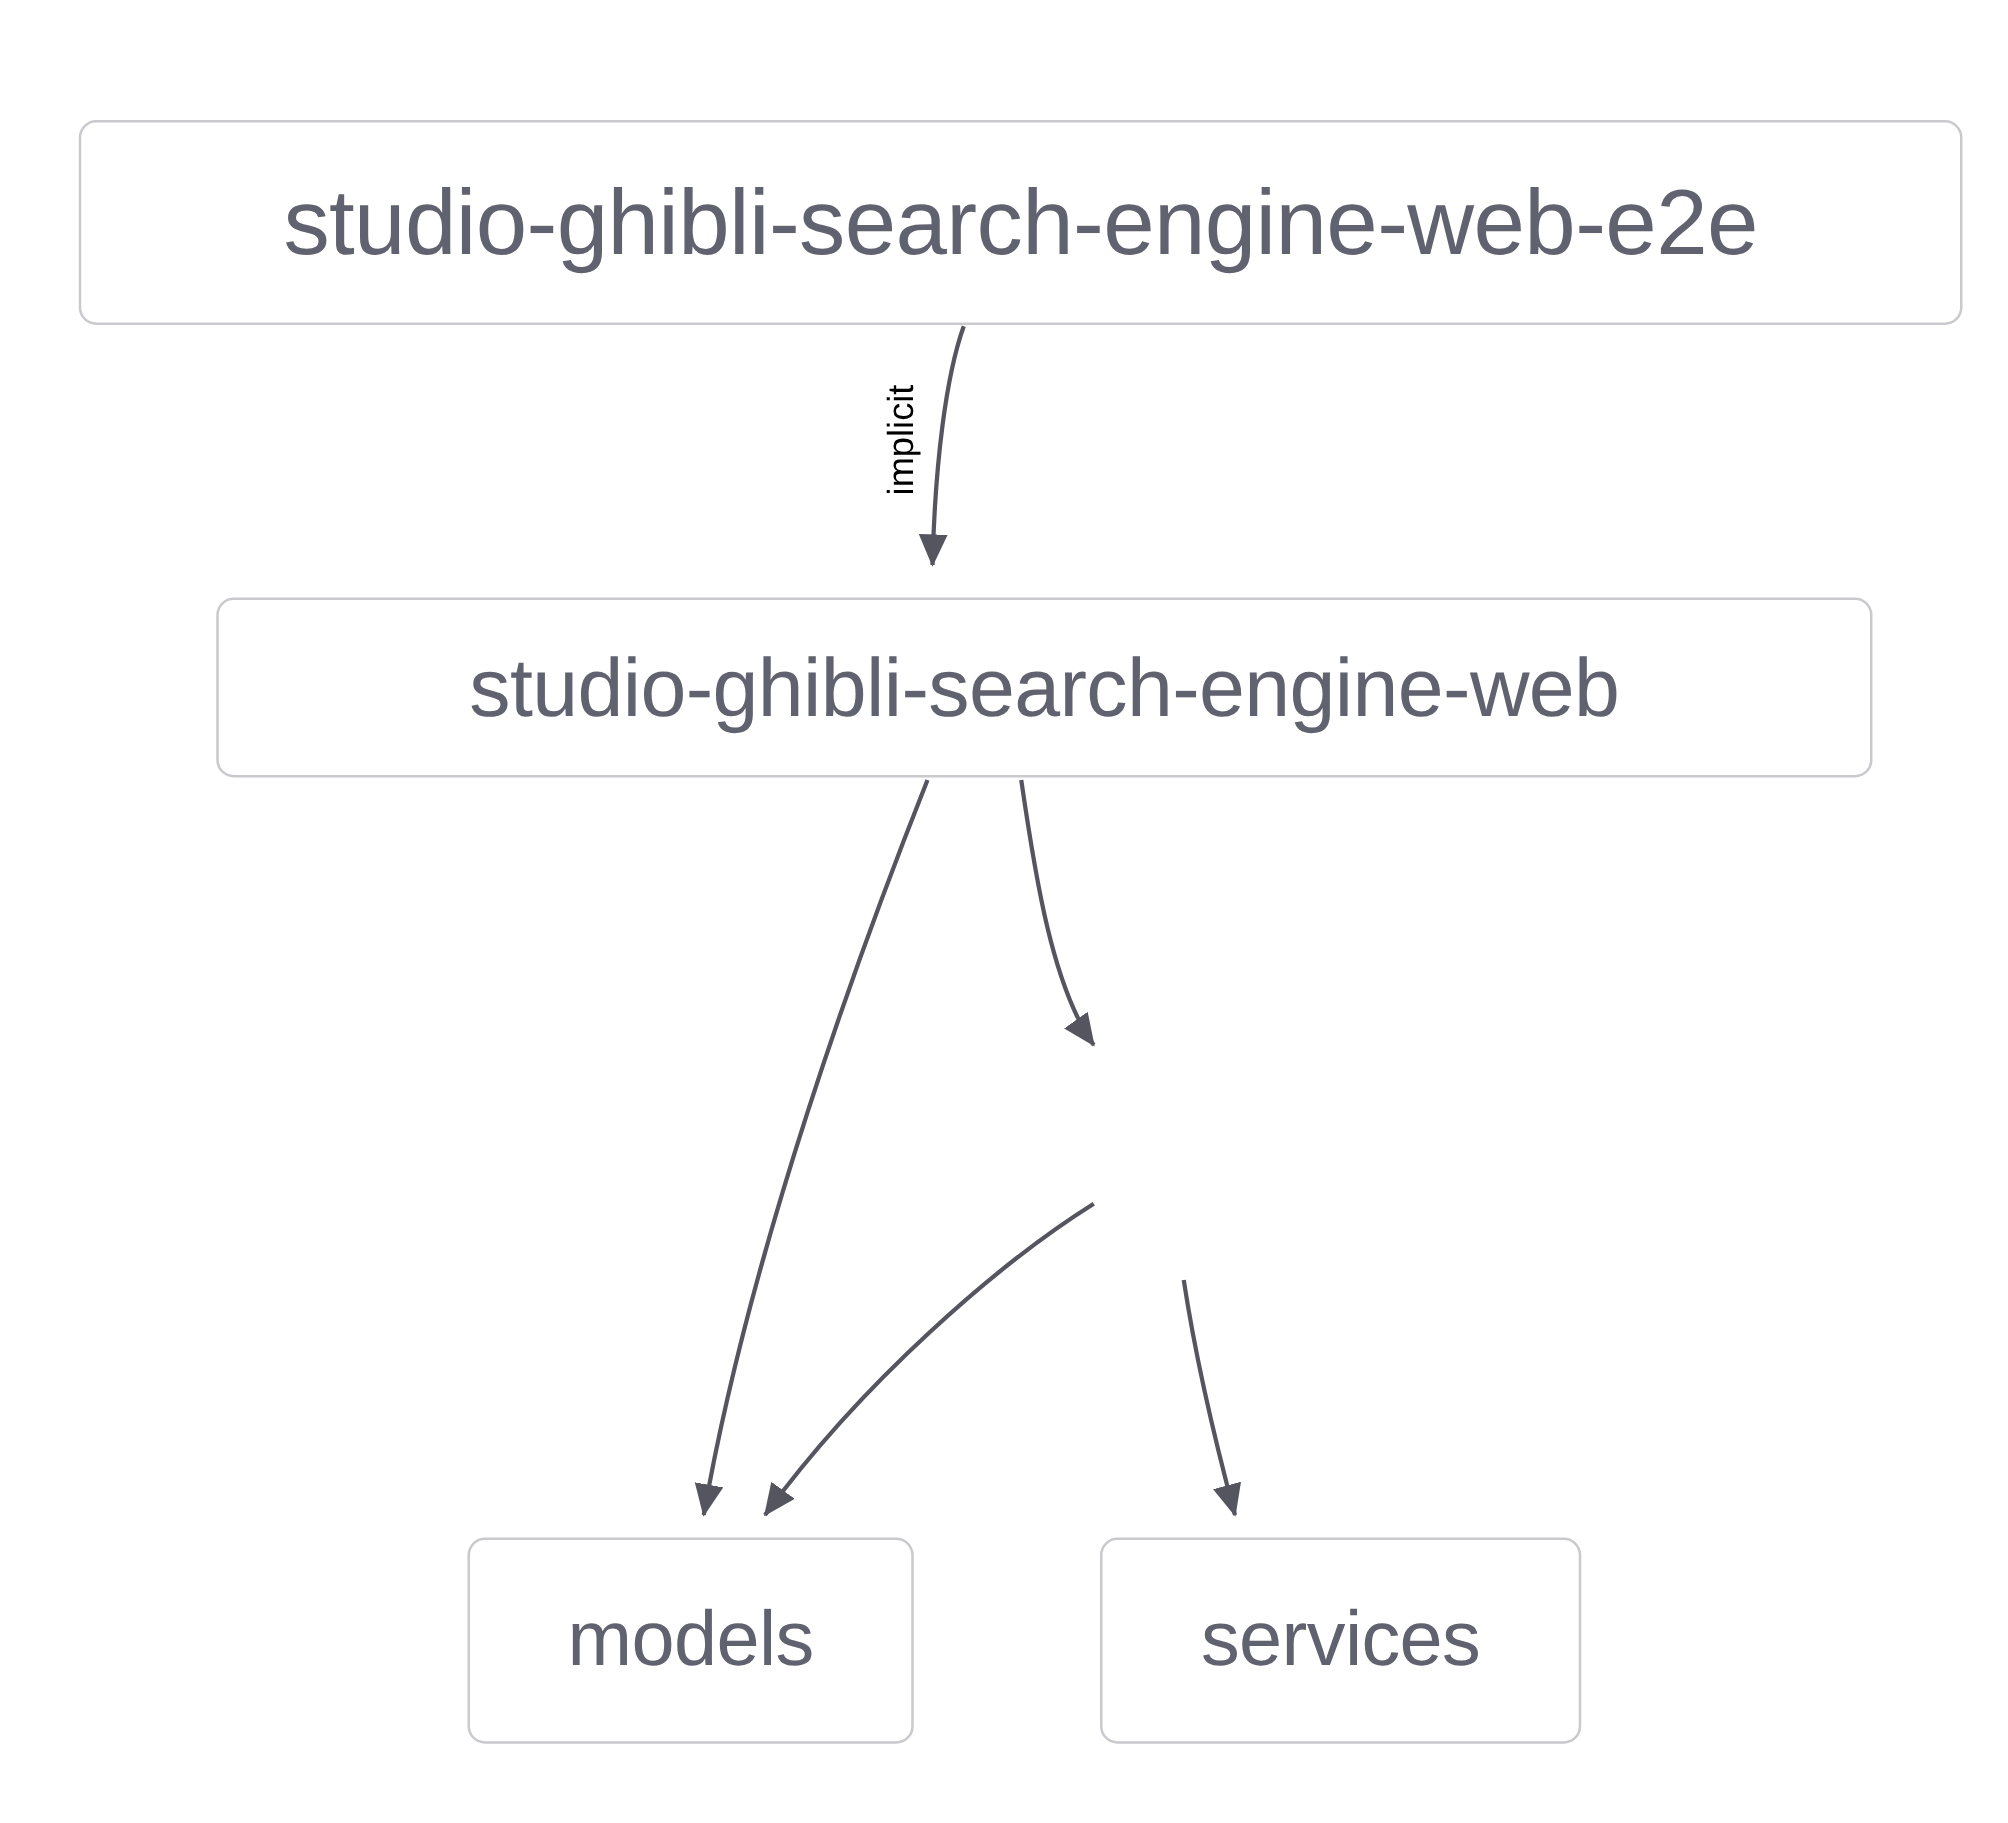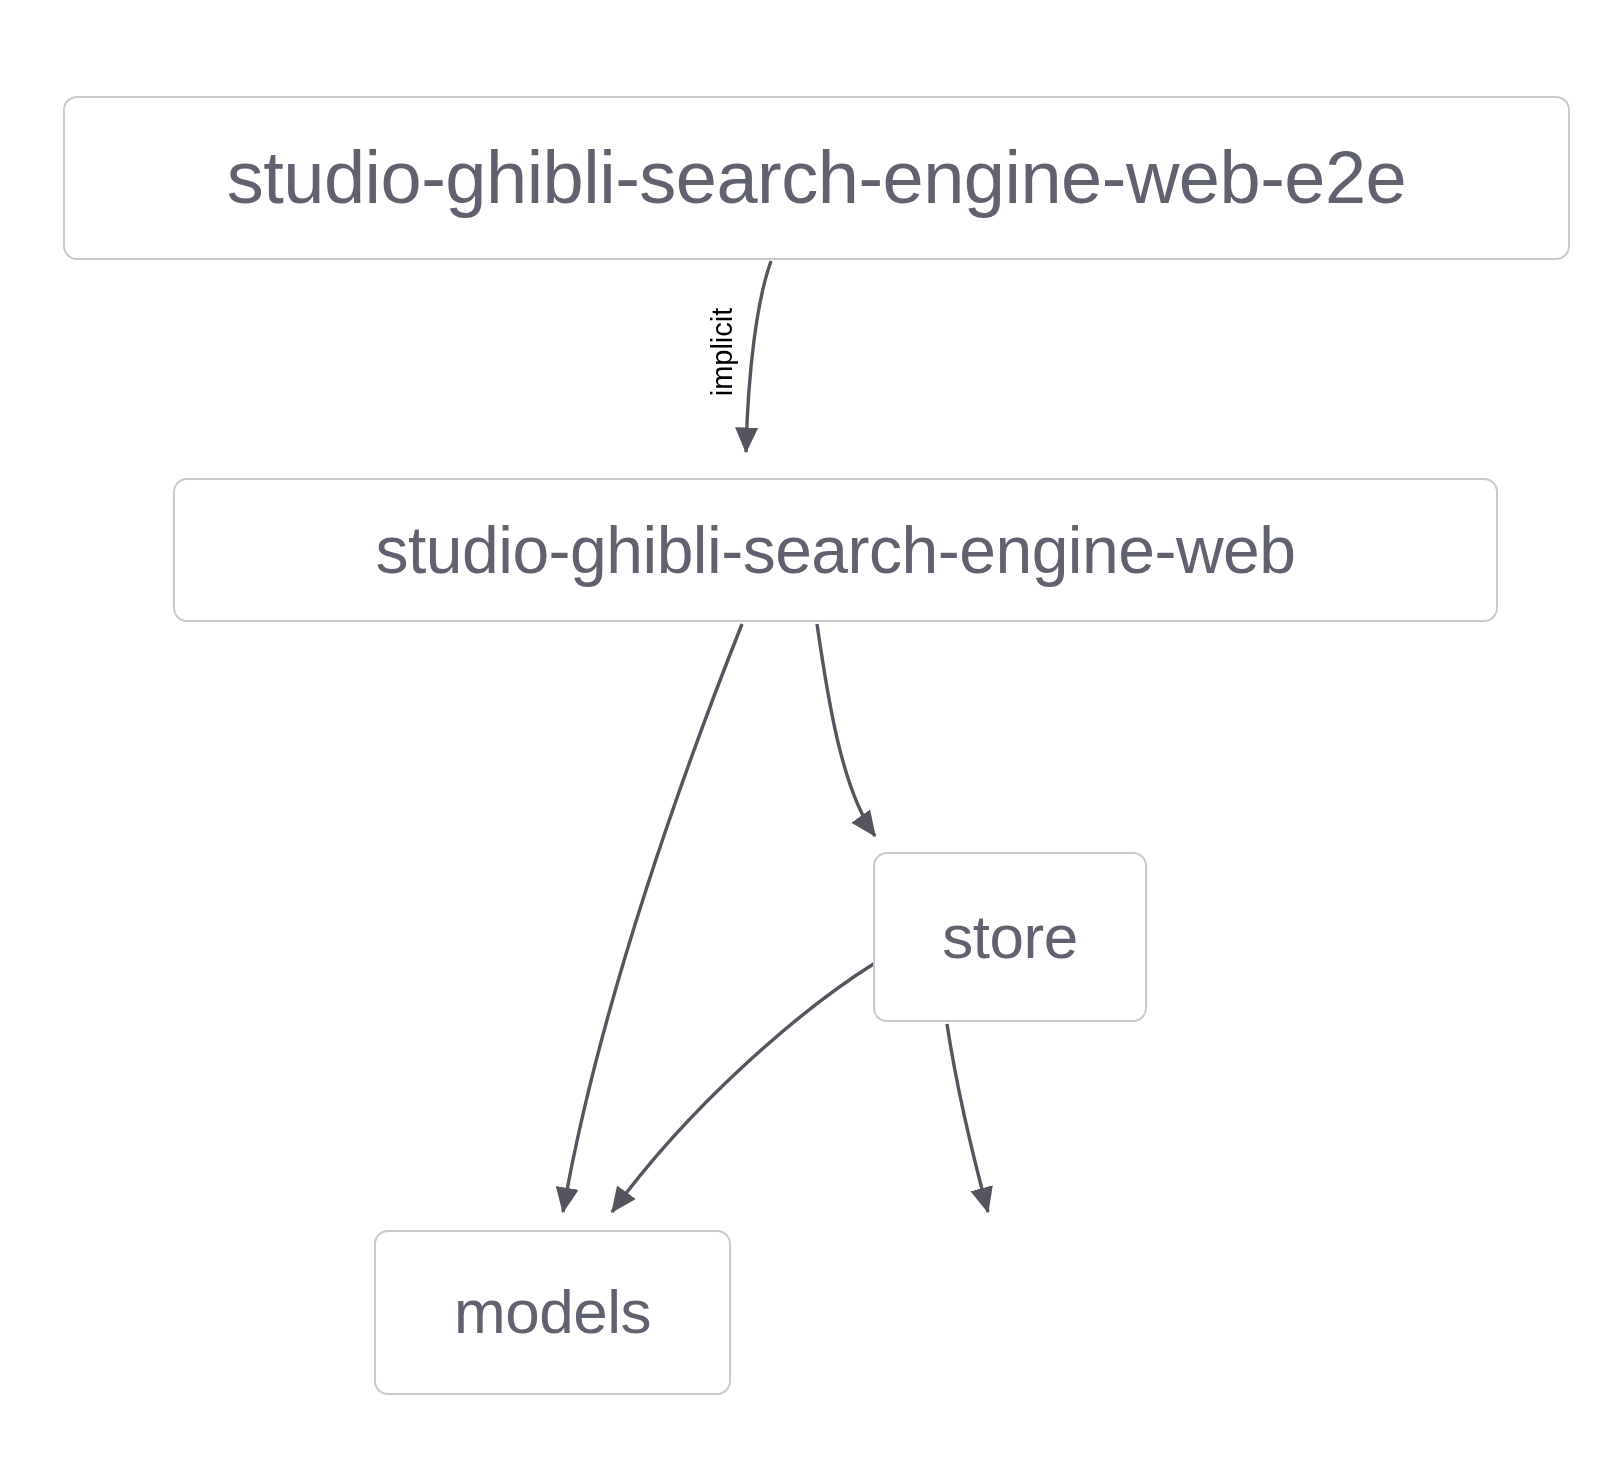--- a/index.html
+++ b/index.html
@@ -70,24 +70,24 @@
   </svg>
 
   <div class="node" id="node-web-e2e" style="left: 63px; top: 96px; width: 1507px; height: 164px; font-size: 74px; border-color: rgb(201, 201, 206); color: rgb(97, 98, 111); text-align: right;">
     <span class="node-label">studio-ghibli-search-engine-web-e2e</span>
   </div>
 
   <div class="node" id="node-web" style="left: 155px; top: 478px; width: 1325px; height: 144px; font-size: 66px; border-color: rgb(201, 201, 206); color: rgb(97, 98, 111); margin-left: 18px;">
     <span class="node-label">studio-ghibli-search-engine-web</span>
   </div>
 
-  <div class="node" id="node-store" style="left: 873px; top: 852px; width: 274px; height: 170px; font-size: 62px; border-color: rgb(201, 201, 206); color: rgb(97, 98, 111);">
-    <span class="node-label">store</span>
-  </div>
 
   <div class="node" id="node-models" style="left: 374px; top: 1230px; width: 357px; height: 165px; font-size: 62px; border-color: rgb(201, 201, 206); color: rgb(97, 98, 111);">
     <span class="node-label">models</span>
   </div>
 
+  <div class="node" id="node-services" style="left: 880px; top: 1230px; width: 385px; height: 165px; font-size: 62px; border-color: rgb(201, 201, 206); color: rgb(97, 98, 111);">
+    <span class="node-label">services</span>
+  </div>
 
   <div class="edge-label" id="edge-label-implicit" style="left: 722px; top: 352px; color: rgb(0, 0, 0); transform: translate(-50%, -50%) rotate(-90deg);">implicit</div>
 
 </div>
 
 </body></html>

